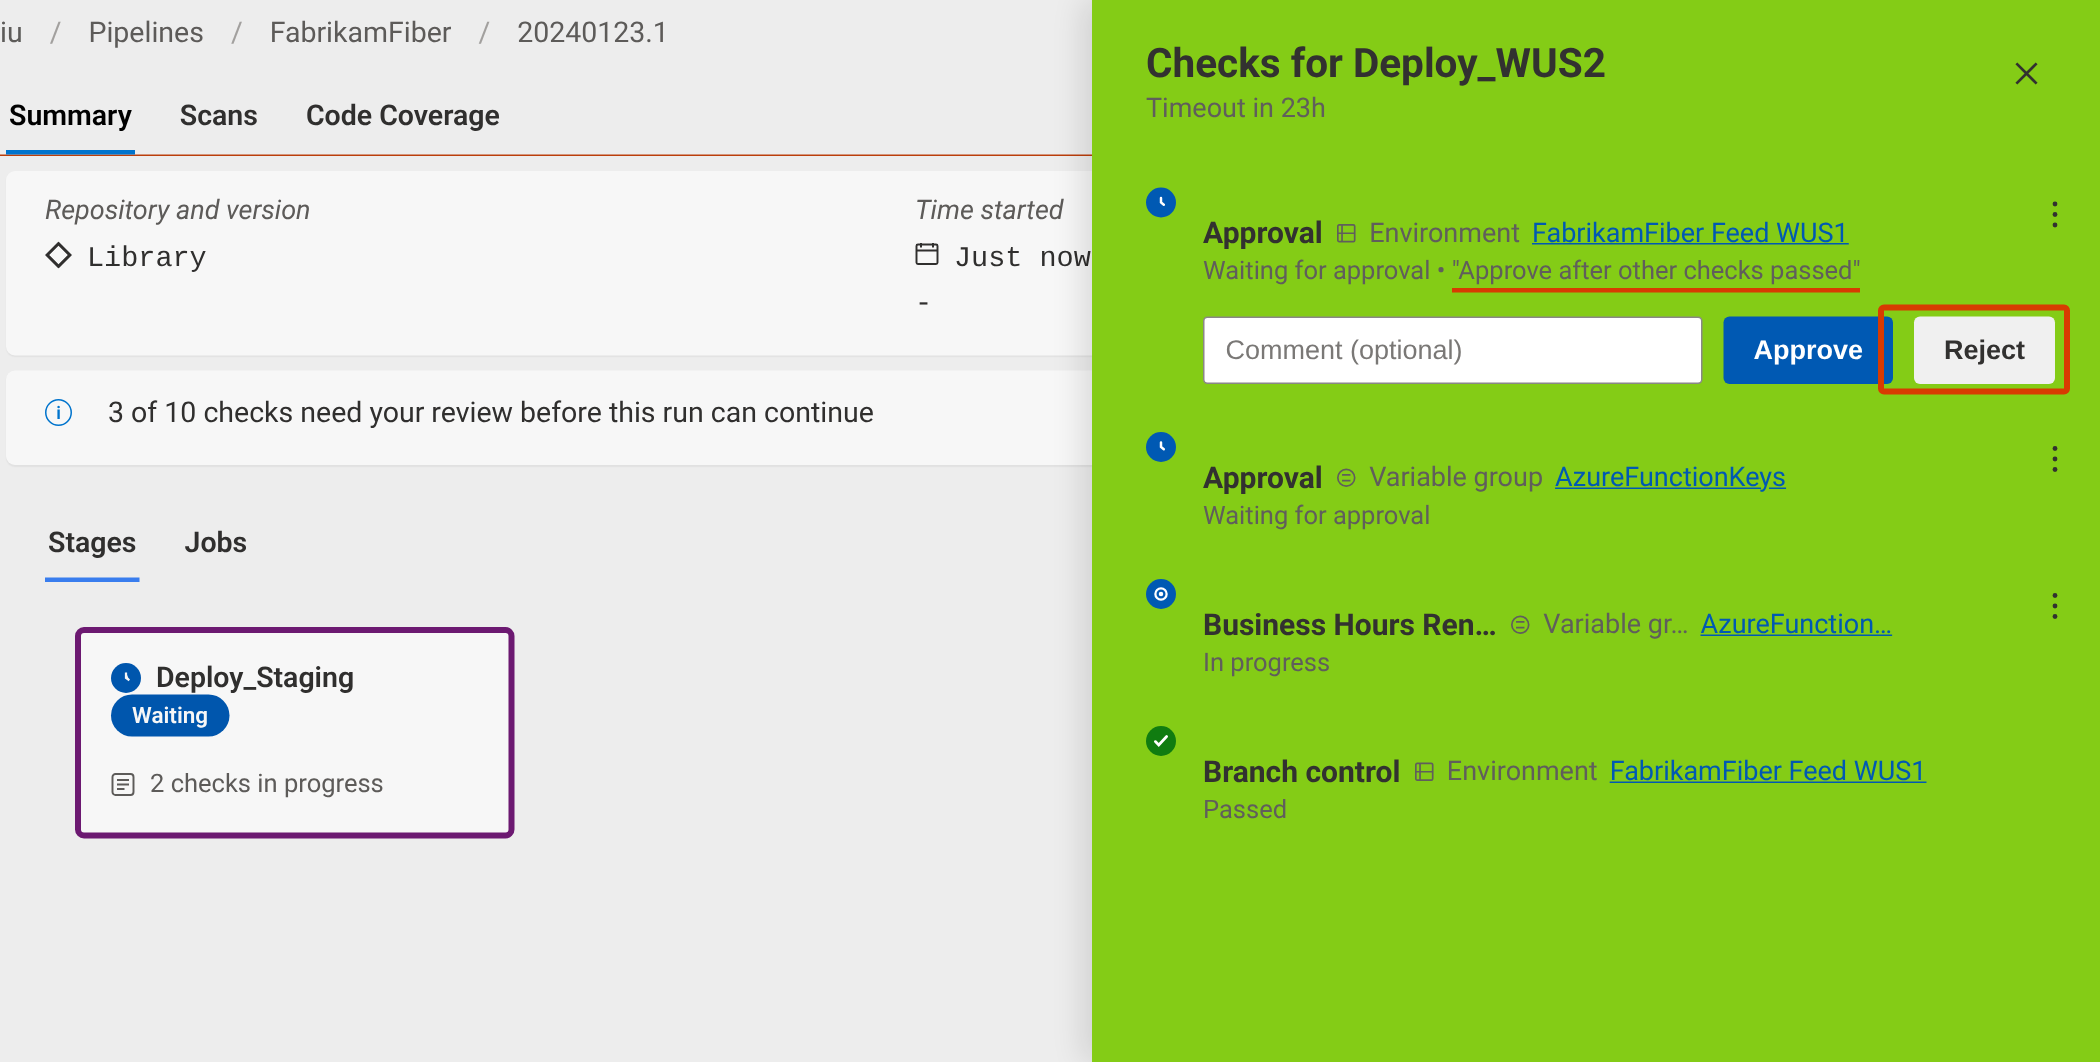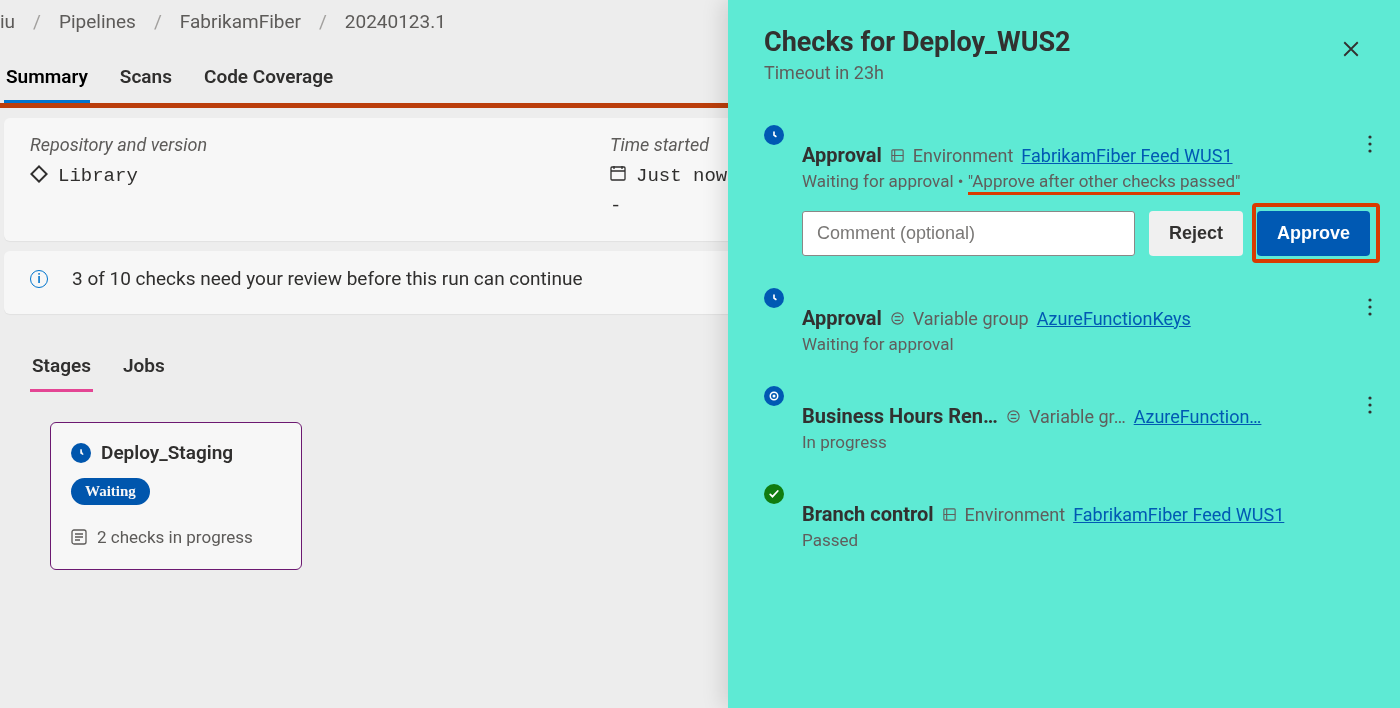--- a/index.html
+++ b/index.html
@@ -37,21 +37,21 @@
     color: #605e5c;
   }
   .breadcrumb span { color: #605e5c; }
   .breadcrumb .sep { color: #a8a6a4; }
 
   
   .tabs {
     display: flex;
     gap: 28px;
     padding: 0 4px;
-    border-bottom: 5px solid #c2410c;
+    border-bottom: 1px solid #c2410c;
     font-size: 19px;
     font-weight: 600;
   }
   .tab {
     padding: 10px 2px 12px 2px;
     color: #323130;
     cursor: pointer;
   }
   .tab.active {
     border-bottom: 3px solid #0078d4;
@@ -110,66 +110,64 @@
     padding: 20px 4px 0 30px;
     font-size: 19px;
     font-weight: 600;
   }
   .stage-tab {
     padding: 10px 2px 12px 2px;
     color: #323130;
     cursor: pointer;
   }
   .stage-tab.active {
-    border-bottom: 3px solid #ec4899;
+    border-bottom: 3px solid #3b82f6;
   }
 
   .stage-area {
     padding: 30px 30px 0 50px;
   }
   .stage-card {
-    width: 252px;
-    border: 1px solid #701a75;
+    width: 293px;
+    border: 4px solid #701a75;
     border-radius: 6px;
     background: #fff;
     padding: 18px 20px 22px 20px;
   }
   .stage-title-row {
     display: flex;
     align-items: center;
     gap: 10px;
     font-size: 19px;
     font-weight: 600;
   }
   .badge {
     display: inline-block;
     background: #0059b3;
     color: #fff;
     border-radius: 14px;
     padding: 5px 14px;
     font-size: 15px;
     font-weight: 600;
-    margin-top: 14px;
-    font-family: Liberation Serif, serif;
   }
   .stage-sub {
     display: flex;
     align-items: center;
     gap: 10px;
     margin-top: 22px;
     color: #605e5c;
     font-size: 17px;
   }
 
   
   .panel {
     position: absolute;
     top: 0; right: 0; bottom: 0;
     width: 672px;
-    background: #5eead4;
+    background: #84cc16;
     box-shadow: -6px 0 20px rgba(0,0,0,0.12);
     padding: 26px 30px 20px 36px;
     overflow: hidden;
   }
   .panel-close {
     position: absolute;
     top: 40px;
     right: 40px;
     cursor: pointer;
     color: #323130;
@@ -382,22 +380,22 @@
             </svg>
           <span class="resource-label">Environment</span>
           <span class="resource-link">FabrikamFiber Feed WUS1</span>
         </div>
         <div class="check-status">
           <span>Waiting for approval</span><span> • </span><span class="status-underline" style="position:relative">"Approve after other checks passed"</span>
         </div>
 
         <div class="action-row" style="position:relative;">
           <input class="comment-input" placeholder="Comment (optional)" style="">
+          <button class="btn btn-primary">Approve</button>
           <button class="btn btn-secondary">Reject</button>
-          <button class="btn btn-primary">Approve</button>
           <div class="highlight-box" style="top:-8px; right:-10px; width:128px; height:60px;"></div>
         </div>
       </div>
       <div class="kebab">
         <svg width="4" height="18" viewBox="0 0 4 18">
             <circle cx="2" cy="2" r="1.6" fill="#323130"></circle>
             <circle cx="2" cy="9" r="1.6" fill="#323130"></circle>
             <circle cx="2" cy="16" r="1.6" fill="#323130"></circle>
           </svg>
       </div>

